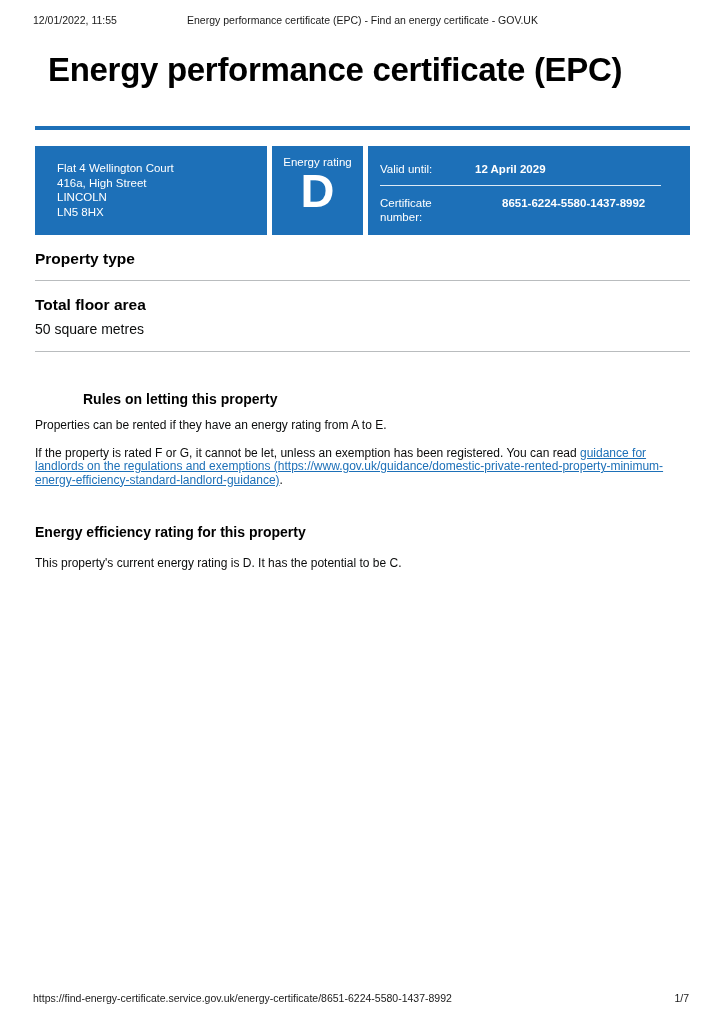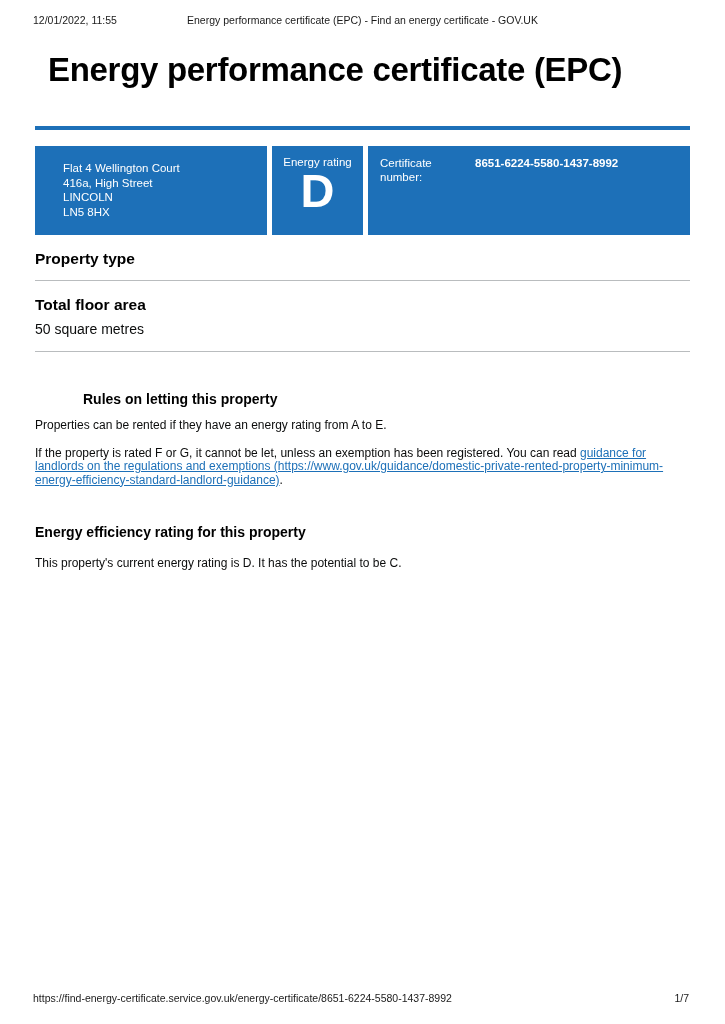--- a/index.html
+++ b/index.html
@@ -39,33 +39,33 @@
     color: #000;
   }
 
   .blue-rule { margin-top: 36px; height: 4px; background: #1d70b8; }
 
   
   .summary-panel { margin-top: 16px; display: flex; height: 89px; }
   .summary-panel .cell { background: #1d70b8; color: #ffffff; }
   .panel-address {
     width: 232px;
-    padding: 15px 10px 0 28px;
+    padding: 15px 10px 0 22px;
     font-size: 11.5px;
     line-height: 14.5px;
   }
   .panel-address div { white-space: nowrap; }
   .gap { width: 5px; background: #ffffff; }
   .panel-rating { width: 91px; text-align: center; padding-top: 9px; }
   .rating-label { font-size: 11.5px; line-height: 14px; }
   .rating-value { font-size: 47px; line-height: 44px; font-weight: bold; }
   .panel-validity { flex: 1; padding: 0 12px; font-size: 11.5px; }
   .v-row { display: flex; }
   .v-row-1 { padding: 16px 0 9px 0; border-bottom: 1px solid rgba(255,255,255,0.85); margin-right: 17px; }
-  .v-row-2 { padding-top: 10px; }
+  .v-row-2 { padding-top: 10px; gap: 27px; }
   .v-label { width: 95px; line-height: 14px; flex-shrink: 0; }
   .v-value { font-weight: bold; line-height: 14px; }
 
   
   .h2-large { margin-top: 15px; font-size: 15.5px; font-weight: bold; line-height: 18px; color: #000; }
   .value-large { margin-top: 7px; font-size: 14px; line-height: 17px; }
   .divider { border: 0; border-top: 1.5px solid #b9bcbe; margin-top: 12px; }
   .divider-2 { margin-top: 13px; }
 
   
@@ -100,20 +100,24 @@
       <div>LINCOLN</div>
       <div>LN5 8HX</div>
     </div>
     <div class="gap"></div>
     <div class="cell panel-rating">
       <div class="rating-label">Energy rating</div>
       <div class="rating-value">D</div>
     </div>
     <div class="gap"></div>
     <div class="cell panel-validity">
+      <div class="v-row v-row-1">
+        <div class="v-label">Valid until:</div>
+        <div class="v-value">12 April 2029</div>
+      </div>
       <div class="v-row v-row-2">
         <div class="v-label">Certificate number:</div>
         <div class="v-value">8651-6224-5580-1437-8992</div>
       </div>
     </div>
   </div>
 
   <h2 class="h2-large">Property type</h2>
   <hr class="divider">
 

